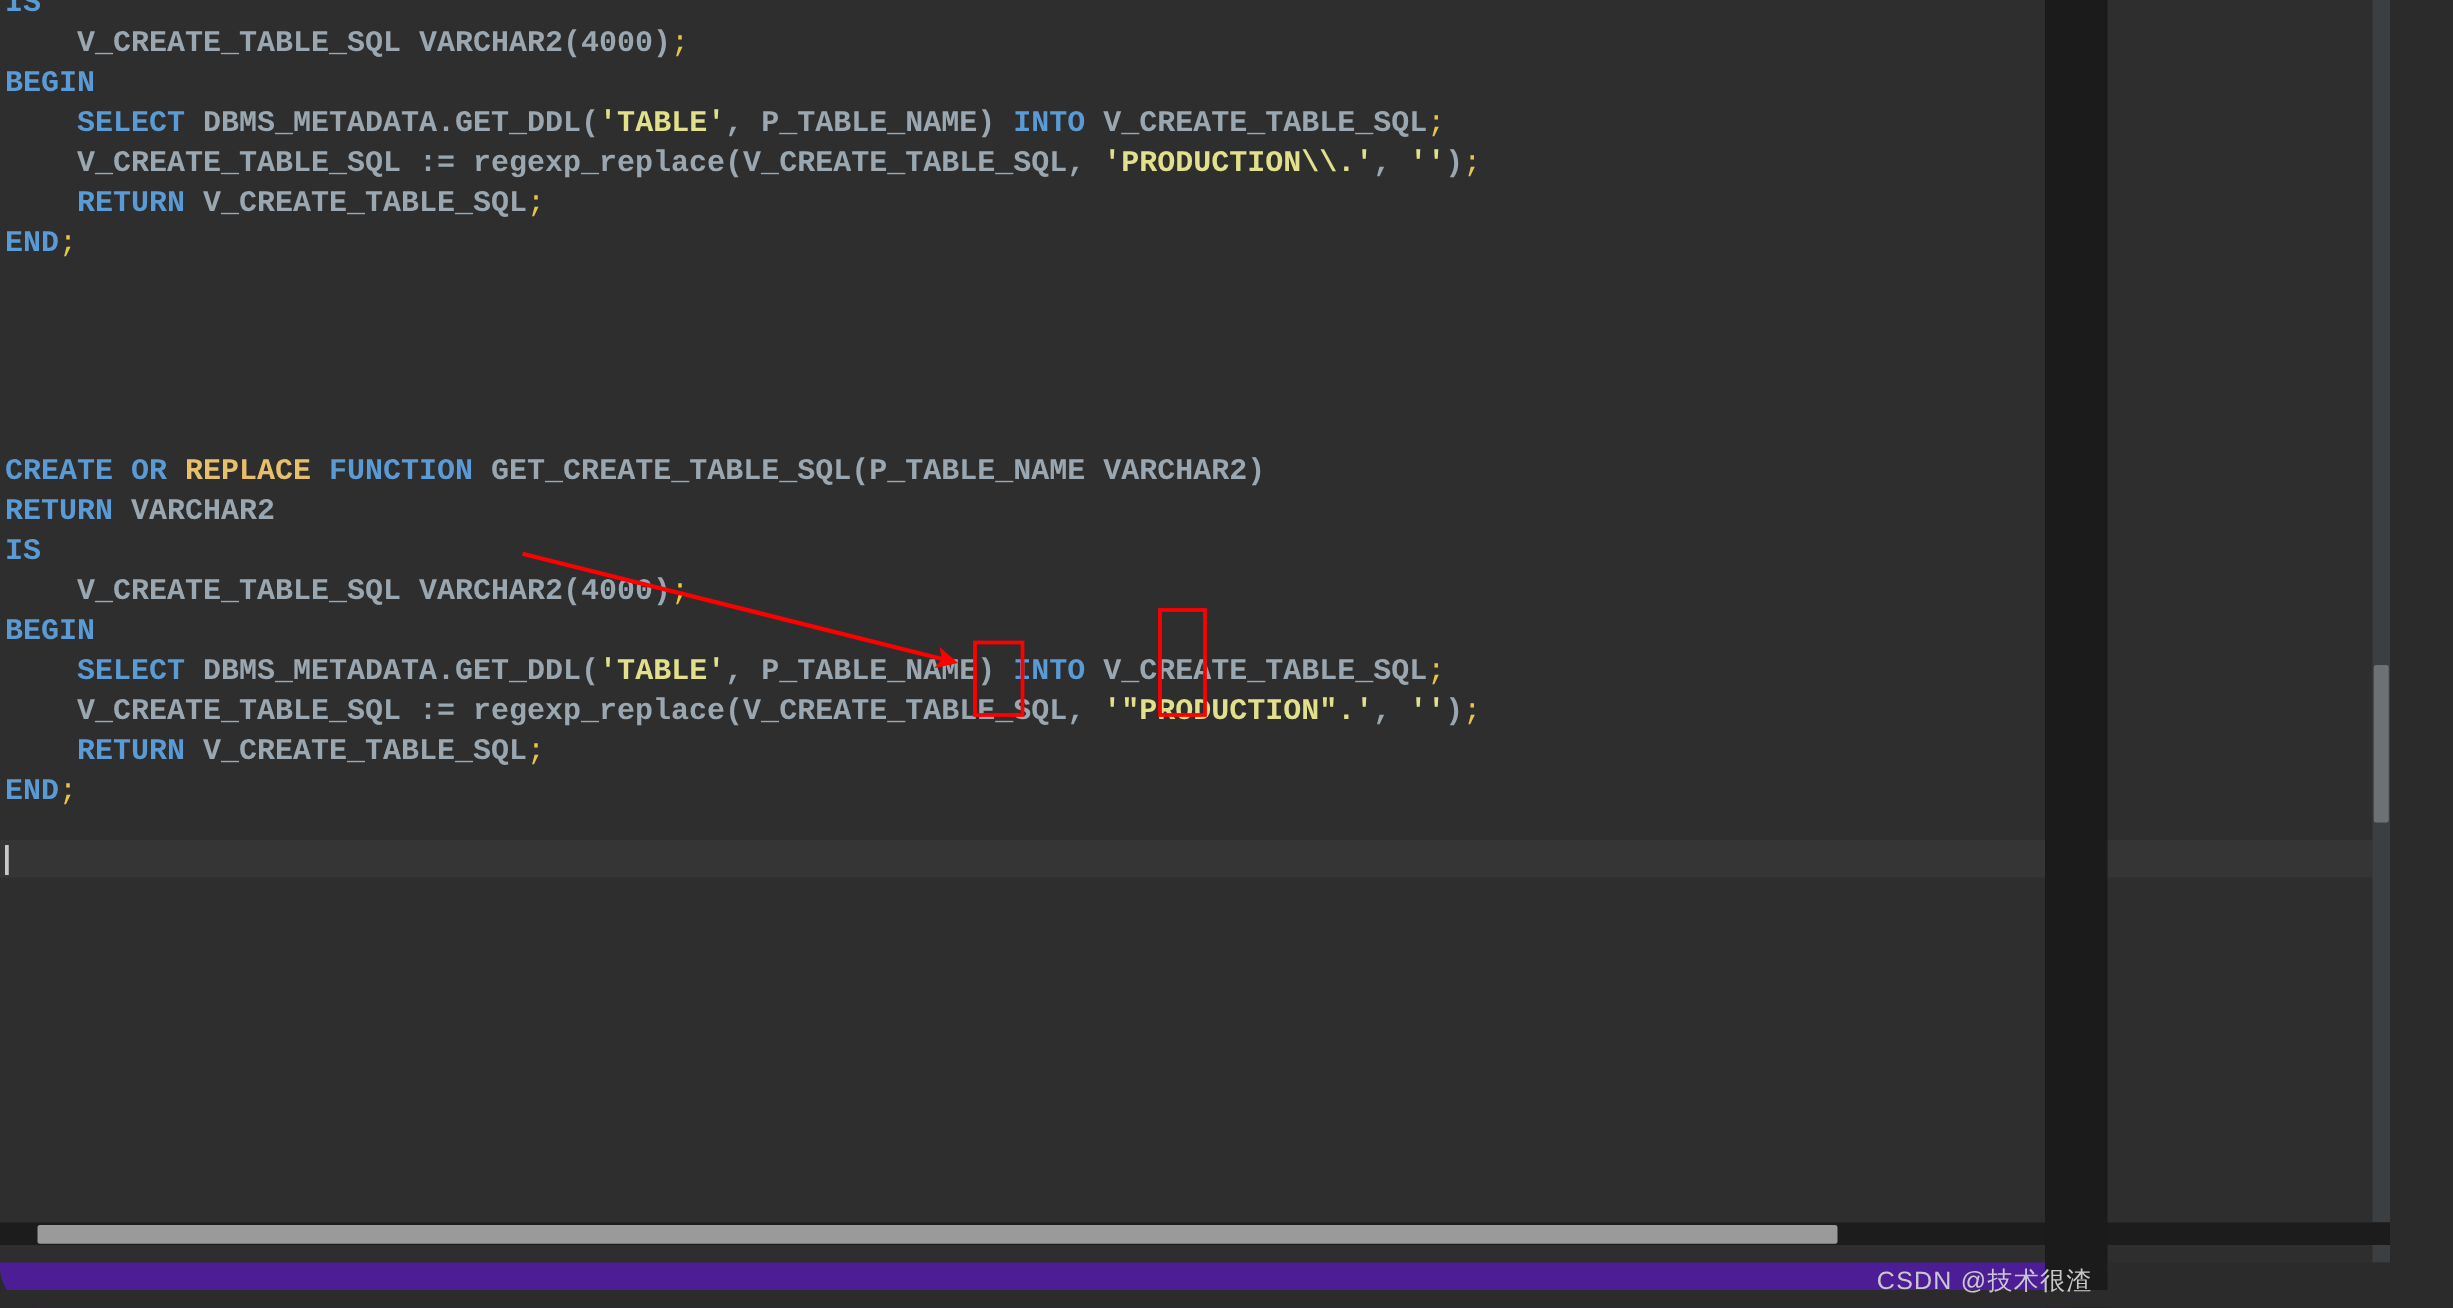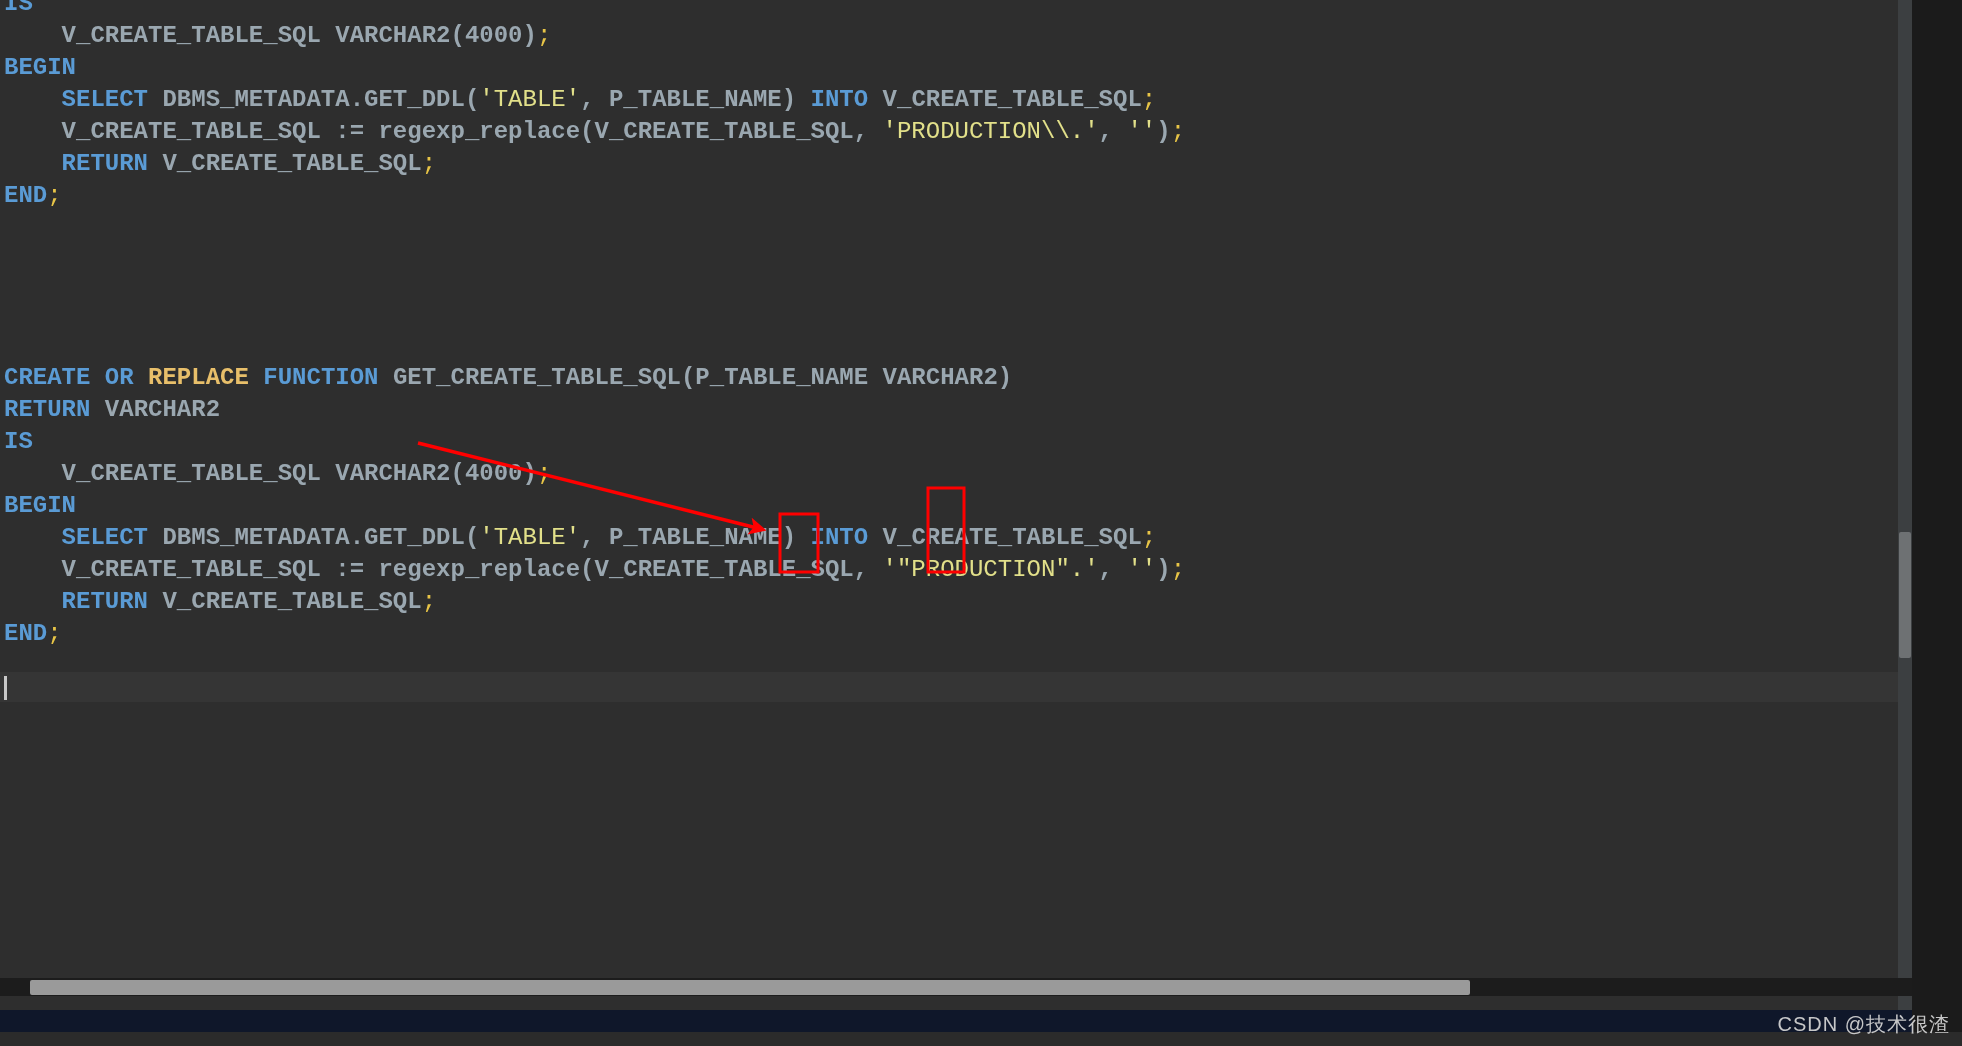--- a/index.html
+++ b/index.html
@@ -5,24 +5,25 @@
   html, body {
     margin: 0;
     padding: 0;
     background: #2b2b2b;
     width: 1962px;
     height: 1046px;
     overflow: hidden;
   }
   #app {
     position: relative;
-    width: 1962px;
-    height: 1046px;
-    background: #0f172a;
+    width: 1686px;
+    height: 1046px;
+    background: #4c1d95;
     font-family: "Liberation Serif", "DejaVu Serif", serif;
+    border-radius: 32px;
   }
 
   
   .editor {
     position: absolute;
     left: 0;
     top: 0;
     width: 1912px;
     height: 1010px;
     background: #2e2e2e;
@@ -45,21 +46,21 @@
   .line {
     height: 32px;
     white-space: pre;
     padding-left: 4px;
   }
 
   
   .kw      { color: #5a9bd5; font-weight: bold; }
   .kw2     { color: #e8bf6a; font-weight: bold; }
   .plain   { color: #9aa7b0; font-weight: bold; }
-  .str     { color: #e2e08a; font-weight: normal; }
+  .str     { color: #e2e08a; font-weight: bold; }
   .semi    { color: #e8c547; }
 
   
   #block1 { position: absolute; left: 0; top: -12px; }
   #block2 { position: absolute; left: 0; top: 362px; }
 
   
   .caret-line {
     position: absolute;
     left: 0;

